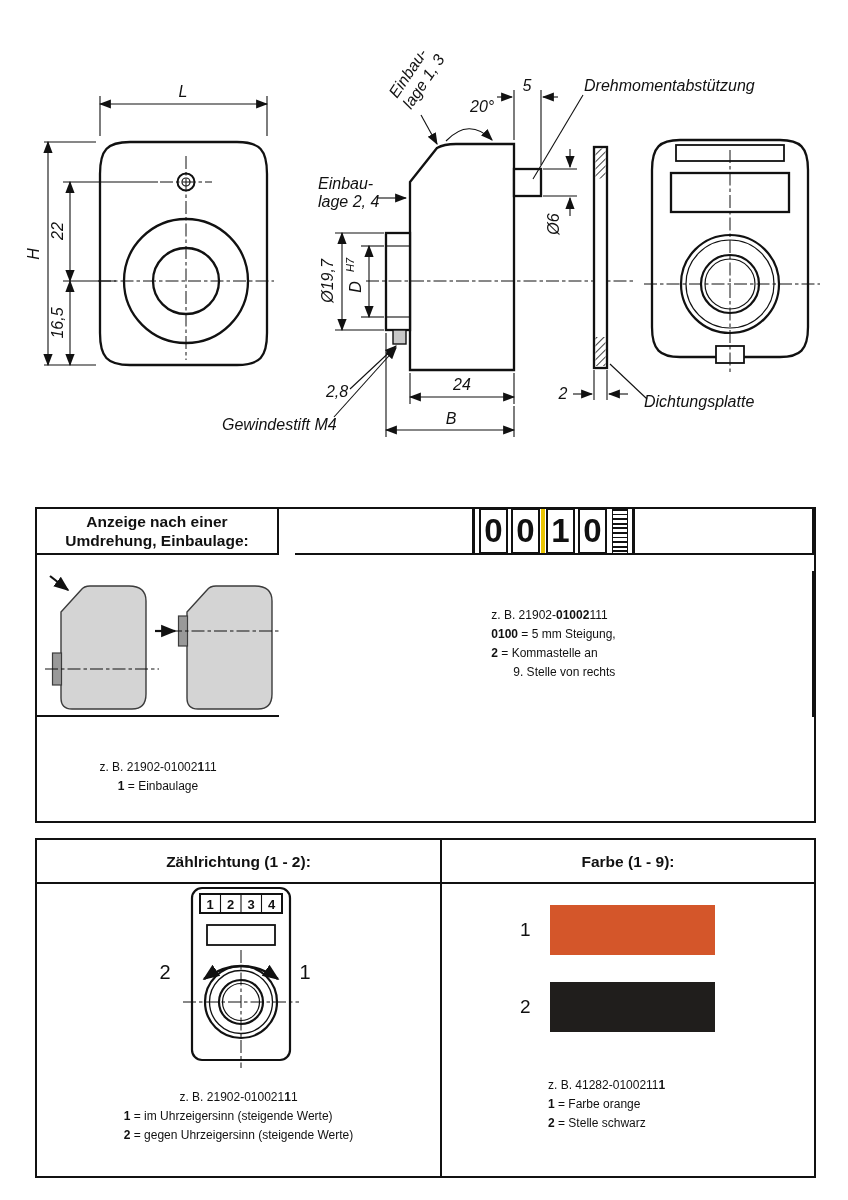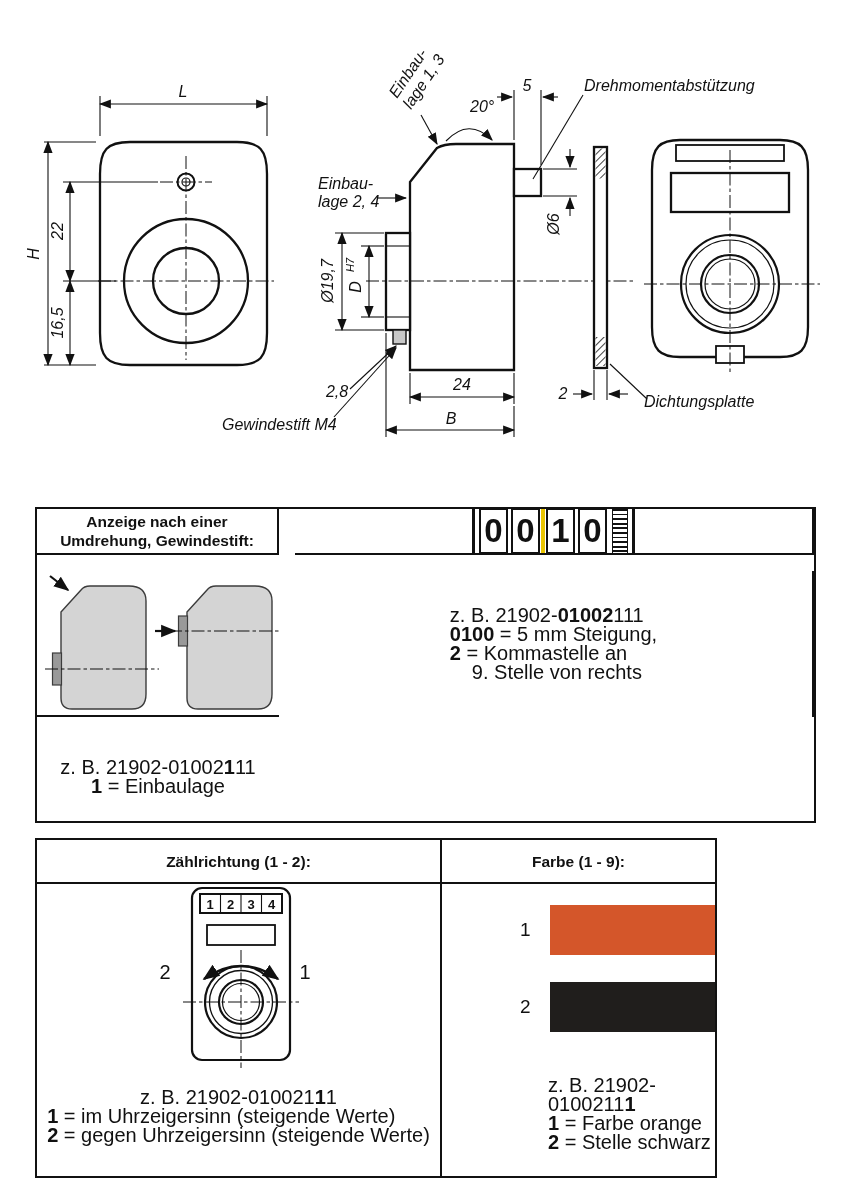--- a/index.html
+++ b/index.html
@@ -29,21 +29,21 @@
 
   .counter-wrap { display:flex; align-items:center; justify-content:center; height:100%; }
   .counter { display:flex; align-items:center; border:3px solid #111; background:#fff; padding:3px 4px; }
   .digit { width:29px; height:46px; border:2px solid #111; display:flex; align-items:center; justify-content:center;
            font-size:33px; font-weight:bold; background:#fff; }
   .dgap { width:3px; }
   .comma-line { width:4px; height:50px; margin:0 1px; }
   .knurl { width:16px; height:46px; margin-left:5px; border:1.5px solid #111;
            background:repeating-linear-gradient(180deg,#111 0 1.8px,#fff 1.8px 4.6px); }
 
-  .caption { font-size:20px; line-height:19px; }
+  .caption { font-size:12px; line-height:19px; }
   .cap-center { text-align:center; }
   .cap-left { text-align:left; }
   .cap-block { display:flex; flex-direction:column; align-items:center; justify-content:center; height:100%; }
   .indent { padding-left:22px; }
 
   .swatch-col { padding-top:21px; padding-left:78px; display:flex; flex-direction:column; gap:27px; }
   .swatch-row { display:flex; align-items:center; }
   .swatch-num { width:30px; font-size:19px; }
   .swatch { width:165px; height:50px; }
 </style>
@@ -182,21 +182,21 @@
       <rect class="oln2" x="716" y="346" width="28" height="17"></rect>
       <line class="cl" x1="644" y1="284" x2="820" y2="284"></line>
       <line class="cl" x1="730" y1="150" x2="730" y2="372"></line>
     </g>
   </svg>
 
   <div class="tbl" style="left:35px; top:507px; width:781px; height:316px;">
     <div class="grid1">
       <div class="cell bdr-r bdr-b hdr">
         <div>Anzeige nach einer</div>
-        <div>Umdrehung, Gewindestift:</div>
+        <div>Umdrehung, Einbaulage:</div>
       </div>
 
       <div class="cell bdr-r bdr-b">
         <div class="counter-wrap">
           <div class="counter">
             <div class="digit">0</div>
             <div class="dgap"></div>
             <div class="digit">0</div>
             <div class="comma-line" style="background-color: rgb(233, 196, 0);"></div>
             <div class="digit">1</div>
@@ -258,21 +258,21 @@
         <div class="cap-block">
           <div class="caption cap-center">
             <div><span>z. B. 21902-01002</span><b>1</b><span>11</span></div>
             <div><b>1</b><span> = Einbaulage</span></div>
           </div>
         </div>
       </div>
     </div>
   </div>
 
-  <div class="tbl" style="left:35px; top:838px; width:682px; height:340px;">
+  <div class="tbl" style="left:35px; top:838px; width:781px; height:340px;">
     <div class="grid2">
       <div class="cell bdr-r bdr-b hdr">
         <div>Zählrichtung (1 - 2):</div>
       </div>
       <div class="cell bdr-b hdr">
         <div>Farbe (1 - 9):</div>
       </div>
 
       <div class="cell bdr-r">
         <svg width="403" height="196" viewBox="0 0 403 196">
@@ -316,21 +316,21 @@
             <span class="swatch-num">1</span>
             <div class="swatch" style="background-color: rgb(212, 86, 42);"></div>
           </div>
           <div class="swatch-row">
             <span class="swatch-num">2</span>
             <div class="swatch" style="background-color: rgb(32, 30, 28);"></div>
           </div>
         </div>
         <div style="padding-left:106px; margin-top:44px;">
           <div class="caption cap-left">
-            <div><span>z. B. 21902-0100211</span><b>1</b><span></span></div>
+            <div><span>z. B. 41282-0100211</span><b>1</b><span></span></div>
             <div><b>1</b><span> = Farbe orange</span></div>
             <div><b>2</b><span> = Stelle schwarz</span></div>
           </div>
         </div>
       </div>
     </div>
   </div>
 
 </div>
 

